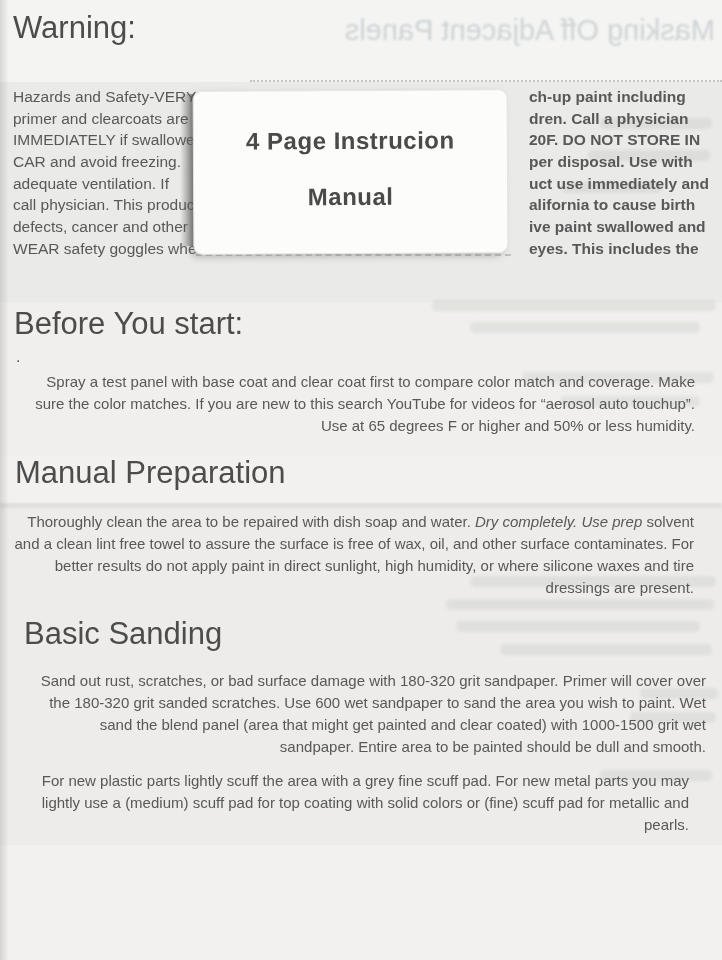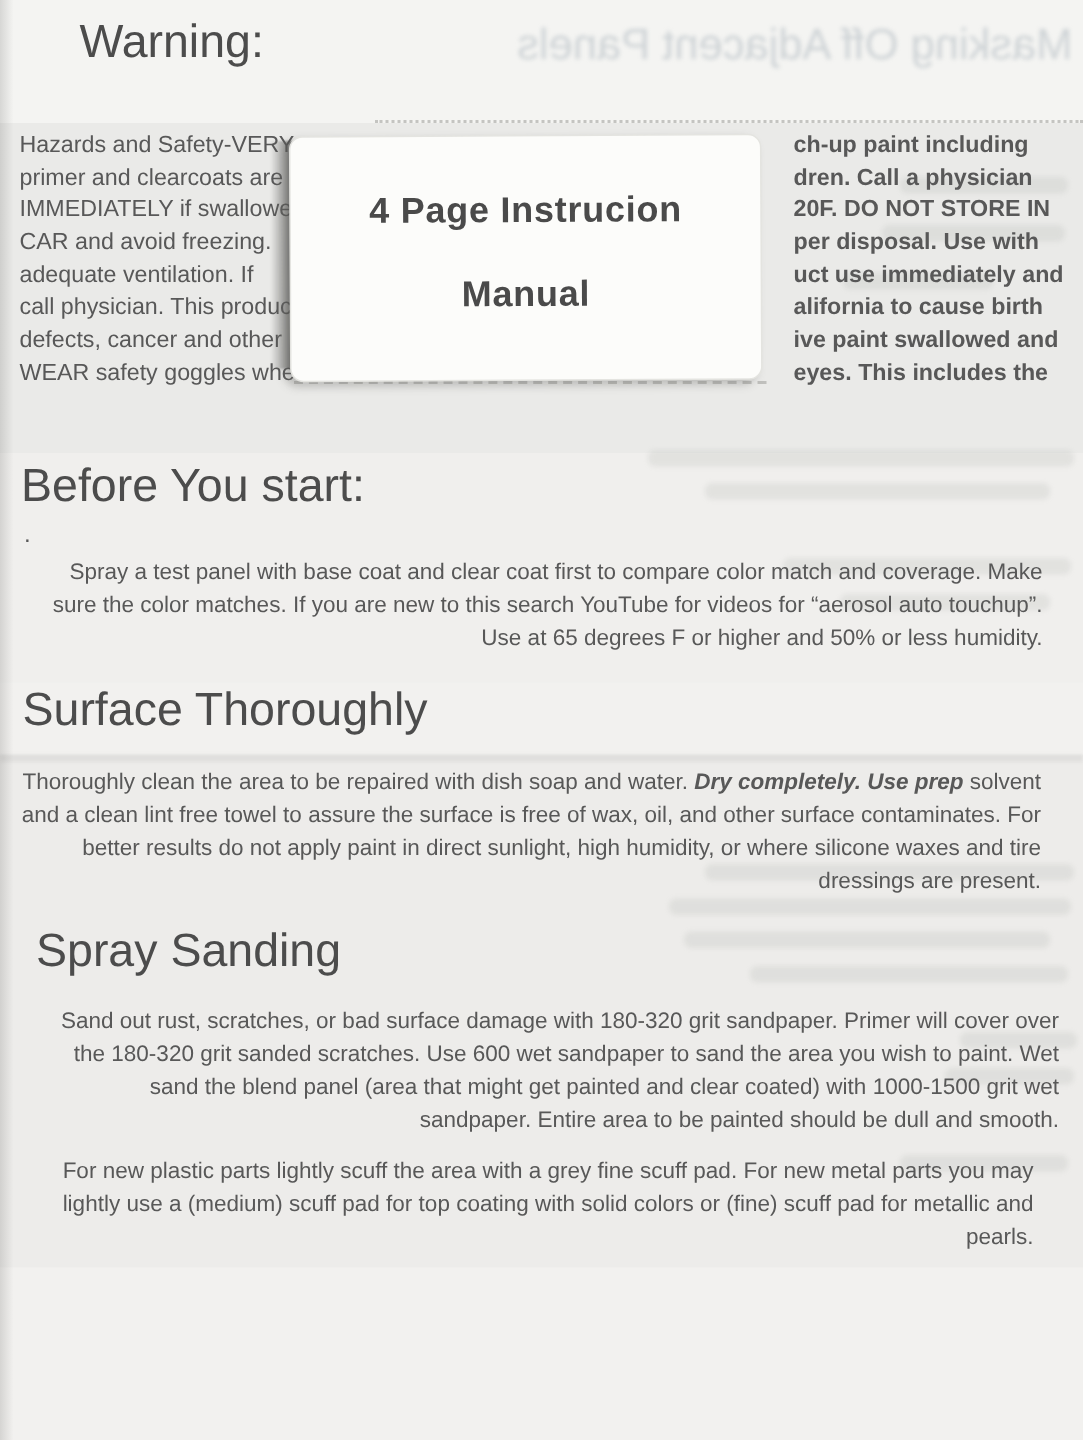--- a/index.html
+++ b/index.html
@@ -19,21 +19,21 @@
   .perf-sticker{position:absolute;top:254px;left:196px;width:315px;height:0;
     border-top:2px dashed rgba(130,130,126,0.40);}
   .ghost-heading{
     position:absolute;top:14px;left:300px;width:415px;
     font-size:29px;color:rgba(150,162,172,0.40);
     transform:scaleX(-1);filter:blur(1.3px);white-space:nowrap;
   }
   .ghost-line{position:absolute;height:11px;border-radius:5px;
     background:rgba(146,152,146,0.15);filter:blur(1.6px);}
   h1{position:absolute;margin:0;font-size:31px;font-weight:400;color:#4c4c4c;white-space:nowrap;}
-  .h-warning{left:13px;top:10px;margin-left:40px;}
+  .h-warning{left:13px;top:10px;}
   .h-before{left:14px;top:306px;}
   .h-surface{left:15px;top:455px;}
   .h-basic{left:24px;top:616px;}
   .para{position:absolute;font-size:15px;line-height:22px;color:#585858;text-align:right;}
   .p-before{left:15px;top:371px;width:680px;}
   .p-surface{left:14px;top:511px;width:680px;}
   .p-basic1{left:26px;top:670px;width:680px;}
   .p-basic2{left:29px;top:770px;width:660px;}
   .lone-dot{position:absolute;left:16px;top:348px;font-size:16px;color:#585858;}
   .warning-lines{position:absolute;left:13px;top:88px;width:700px;font-size:15.5px;color:#585858;z-index:2;}
@@ -44,21 +44,21 @@
     filter:blur(0.6px);}
   .sticker{
     position:absolute;left:193px;top:90px;width:313px;height:162px;z-index:4;
     background:#fcfcfa;border:1px solid #e4e4e0;border-radius:9px;
     box-shadow:-4px 3px 6px rgba(100,100,98,0.35);
     transform:rotate(-0.3deg);
     text-align:center;color:#4a4a4a;font-weight:bold;
   }
   .sticker .line1{margin-top:36px;font-size:24px;letter-spacing:0.5px;}
   .sticker .line2{margin-top:28px;font-size:24px;letter-spacing:0.5px;}
-  .em{font-style:italic;font-weight:bold;}
+  .em{font-style:italic;}
 </style>
 </head>
 <body>
 
 <div class="band" style="top:0;height:82px;background:#f4f4f2;"></div>
 <div class="band" style="top:82px;height:220px;background:#eaeae8;"></div>
 <div class="band" style="top:302px;height:153px;background:#f0efed;"></div>
 <div class="band" style="top:455px;height:48px;background:#f2f1ef;"></div>
 <div class="band" style="top:508px;height:337px;background:#edecea;"></div>
 <div class="band" style="top:845px;height:115px;background:#f2f1ef;"></div>
@@ -99,18 +99,18 @@
 <div class="sticker-shadow"></div>
 <div class="sticker">
   <div class="line1">4 Page Instrucion</div>
   <div class="line2">Manual</div>
 </div>
 
 <h1 class="h-before">Before You start:</h1>
 <div class="lone-dot">.</div>
 <div class="para p-before">Spray a test panel with base coat and clear coat first to compare color match and coverage. Make sure the color matches.  If you are new to this search YouTube for videos for “aerosol auto touchup”.  Use at 65 degrees F or higher and 50% or less humidity.</div>
 
-<h1 class="h-surface">Surface Thoroughly</h1>
+<h1 class="h-surface">Manual Preparation</h1>
 <div class="para p-surface"><span>Thoroughly clean the area to be repaired with dish soap and water.  </span><span class="em">Dry completely. Use prep</span><span> solvent and a clean lint free towel to assure the surface is free of wax, oil, and other surface contaminates. For better results do not apply paint in direct sunlight, high humidity, or where silicone waxes and tire dressings are present.</span></div>
 
-<h1 class="h-basic">Spray Sanding</h1>
+<h1 class="h-basic">Basic Sanding</h1>
 <div class="para p-basic1">Sand out rust, scratches, or bad surface damage with 180-320 grit sandpaper. Primer will cover over the 180-320 grit sanded scratches. Use 600 wet sandpaper to sand the area you wish to paint. Wet sand the blend panel (area that might get painted and clear coated) with 1000-1500 grit wet sandpaper. Entire area to be painted should be dull and smooth.</div>
 <div class="para p-basic2">For new plastic parts lightly scuff the area with a grey fine scuff pad. For new metal parts you may lightly use a (medium) scuff pad for top coating with solid colors or (fine) scuff pad for metallic and pearls.</div>
 
 </body></html>

